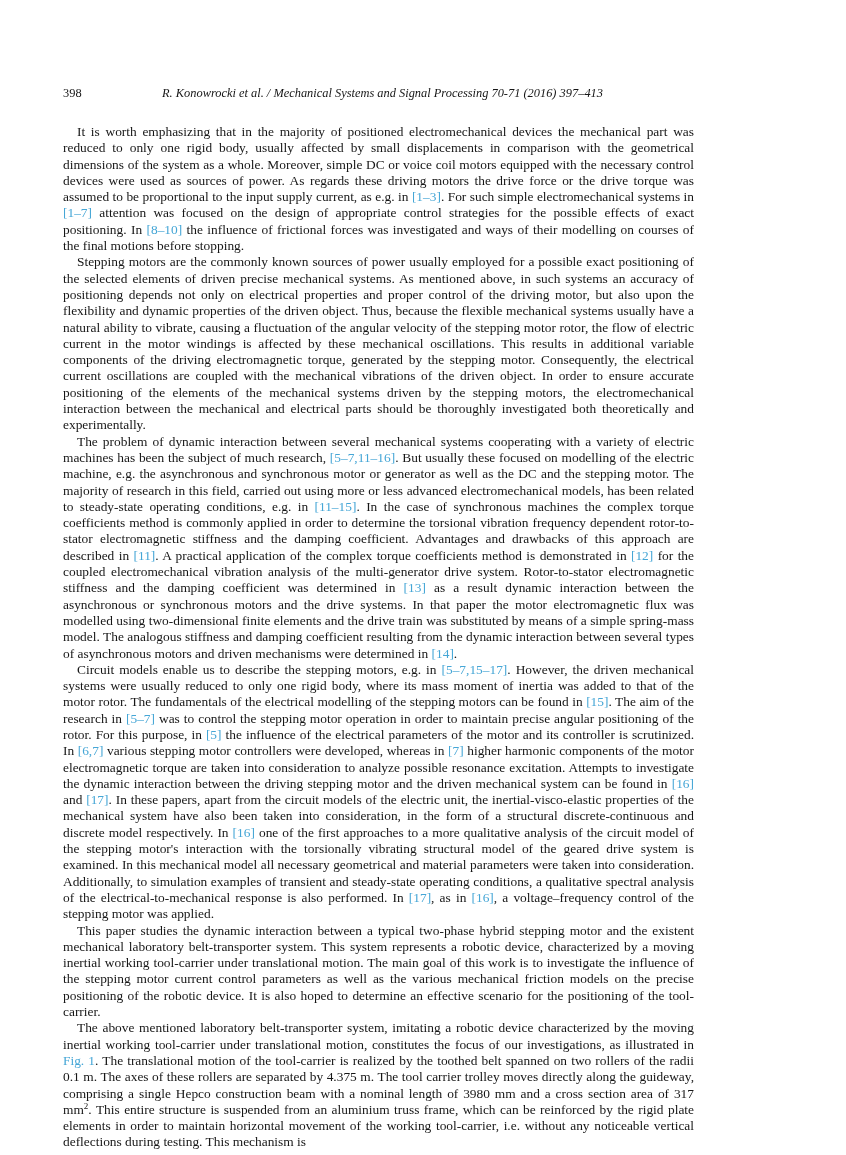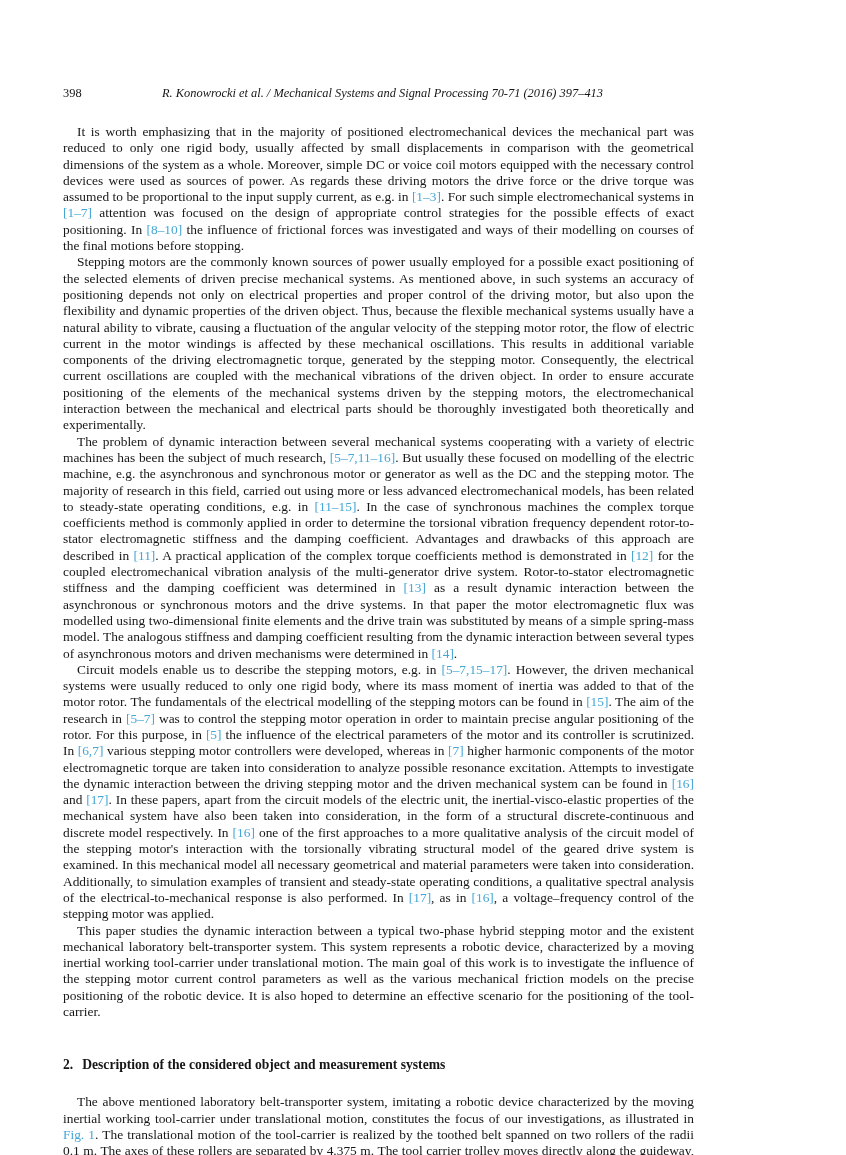--- a/index.html
+++ b/index.html
@@ -71,16 +71,15 @@
   <div class="header">
     <span class="page-number">398</span>
     <span class="running-head">R. Konowrocki et al. / Mechanical Systems and Signal Processing 70-71 (2016) 397–413</span>
   </div>
   <div class="article-body">
       <p><span>It is worth emphasizing that in the majority of positioned electromechanical devices the mechanical part was reduced to only one rigid body, usually affected by small displacements in comparison with the geometrical dimensions of the system as a whole. Moreover, simple DC or voice coil motors equipped with the necessary control devices were used as sources of power. As regards these driving motors the drive force or the drive torque was assumed to be proportional to the input supply current, as e.g. in </span><a class="cite">[1–3]</a><span>. For such simple electromechanical systems in </span><a class="cite">[1–7]</a><span> attention was focused on the design of appropriate control strategies for the possible effects of exact positioning. In </span><a class="cite">[8–10]</a><span> the influence of frictional forces was investigated and ways of their modelling on courses of the final motions before stopping.</span></p>
       <p><span>Stepping motors are the commonly known sources of power usually employed for a possible exact positioning of the selected elements of driven precise mechanical systems. As mentioned above, in such systems an accuracy of positioning depends not only on electrical properties and proper control of the driving motor, but also upon the flexibility and dynamic properties of the driven object. Thus, because the flexible mechanical systems usually have a natural ability to vibrate, causing a fluctuation of the angular velocity of the stepping motor rotor, the flow of electric current in the motor windings is affected by these mechanical oscillations. This results in additional variable components of the driving electromagnetic torque, generated by the stepping motor. Consequently, the electrical current oscillations are coupled with the mechanical vibrations of the driven object. In order to ensure accurate positioning of the elements of the mechanical systems driven by the stepping motors, the electromechanical interaction between the mechanical and electrical parts should be thoroughly investigated both theoretically and experimentally.</span></p>
       <p><span>The problem of dynamic interaction between several mechanical systems cooperating with a variety of electric machines has been the subject of much research, </span><a class="cite">[5–7,11–16]</a><span>. But usually these focused on modelling of the electric machine, e.g. the asynchronous and synchronous motor or generator as well as the DC and the stepping motor. The majority of research in this field, carried out using more or less advanced electromechanical models, has been related to steady-state operating conditions, e.g. in </span><a class="cite">[11–15]</a><span>. In the case of synchronous machines the complex torque coefficients method is commonly applied in order to determine the torsional vibration frequency dependent rotor-to-stator electromagnetic stiffness and the damping coefficient. Advantages and drawbacks of this approach are described in </span><a class="cite">[11]</a><span>. A practical application of the complex torque coefficients method is demonstrated in </span><a class="cite">[12]</a><span> for the coupled electromechanical vibration analysis of the multi-generator drive system. Rotor-to-stator electromagnetic stiffness and the damping coefficient was determined in </span><a class="cite">[13]</a><span> as a result dynamic interaction between the asynchronous or synchronous motors and the drive systems. In that paper the motor electromagnetic flux was modelled using two-dimensional finite elements and the drive train was substituted by means of a simple spring-mass model. The analogous stiffness and damping coefficient resulting from the dynamic interaction between several types of asynchronous motors and driven mechanisms were determined in </span><a class="cite">[14]</a><span>.</span></p>
       <p><span>Circuit models enable us to describe the stepping motors, e.g. in </span><a class="cite">[5–7,15–17]</a><span>. However, the driven mechanical systems were usually reduced to only one rigid body, where its mass moment of inertia was added to that of the motor rotor. The fundamentals of the electrical modelling of the stepping motors can be found in </span><a class="cite">[15]</a><span>. The aim of the research in </span><a class="cite">[5–7]</a><span> was to control the stepping motor operation in order to maintain precise angular positioning of the rotor. For this purpose, in </span><a class="cite">[5]</a><span> the influence of the electrical parameters of the motor and its controller is scrutinized. In </span><a class="cite">[6,7]</a><span> various stepping motor controllers were developed, whereas in </span><a class="cite">[7]</a><span> higher harmonic components of the motor electromagnetic torque are taken into consideration to analyze possible resonance excitation. Attempts to investigate the dynamic interaction between the driving stepping motor and the driven mechanical system can be found in </span><a class="cite">[16]</a><span> and </span><a class="cite">[17]</a><span>. In these papers, apart from the circuit models of the electric unit, the inertial-visco-elastic properties of the mechanical system have also been taken into consideration, in the form of a structural discrete-continuous and discrete model respectively. In </span><a class="cite">[16]</a><span> one of the first approaches to a more qualitative analysis of the circuit model of the stepping motor's interaction with the torsionally vibrating structural model of the geared drive system is examined. In this mechanical model all necessary geometrical and material parameters were taken into consideration. Additionally, to simulation examples of transient and steady-state operating conditions, a qualitative spectral analysis of the electrical-to-mechanical response is also performed. In </span><a class="cite">[17]</a><span>, as in </span><a class="cite">[16]</a><span>, a voltage–frequency control of the stepping motor was applied.</span></p>
       <p><span>This paper studies the dynamic interaction between a typical two-phase hybrid stepping motor and the existent mechanical laboratory belt-transporter system. This system represents a robotic device, characterized by a moving inertial working tool-carrier under translational motion. The main goal of this work is to investigate the influence of the stepping motor current control parameters as well as the various mechanical friction models on the precise positioning of the robotic device. It is also hoped to determine an effective scenario for the positioning of the tool-carrier.</span></p>
-      <h2 class="section-heading"><span class="heading-number">2.</span><span class="heading-text">Description of the considered object and measurement systems</span></h2>
       <p><span>The above mentioned laboratory belt-transporter system, imitating a robotic device characterized by the moving inertial working tool-carrier under translational motion, constitutes the focus of our investigations, as illustrated in </span><a class="cite">Fig. 1</a><span>. The translational motion of the tool-carrier is realized by the toothed belt spanned on two rollers of the radii 0.1 m. The axes of these rollers are separated by 4.375 m. The tool carrier trolley moves directly along the guideway, comprising a single Hepco construction beam with a nominal length of 3980 mm and a cross section area of 317 mm</span><sup>2</sup><span>. This entire structure is suspended from an aluminium truss frame, which can be reinforced by the rigid plate elements in order to maintain horizontal movement of the working tool-carrier, i.e. without any noticeable vertical deflections during testing. This mechanism is</span></p>
     </div>
 </div>
 
 </body></html>

